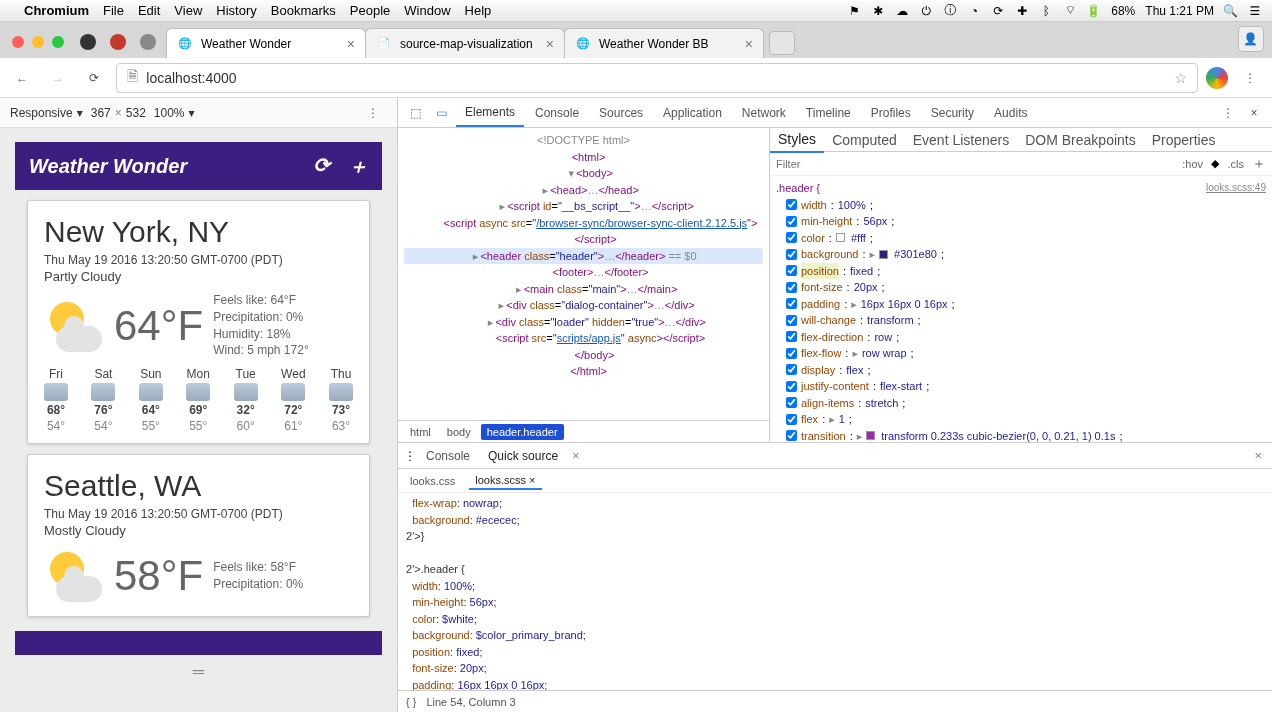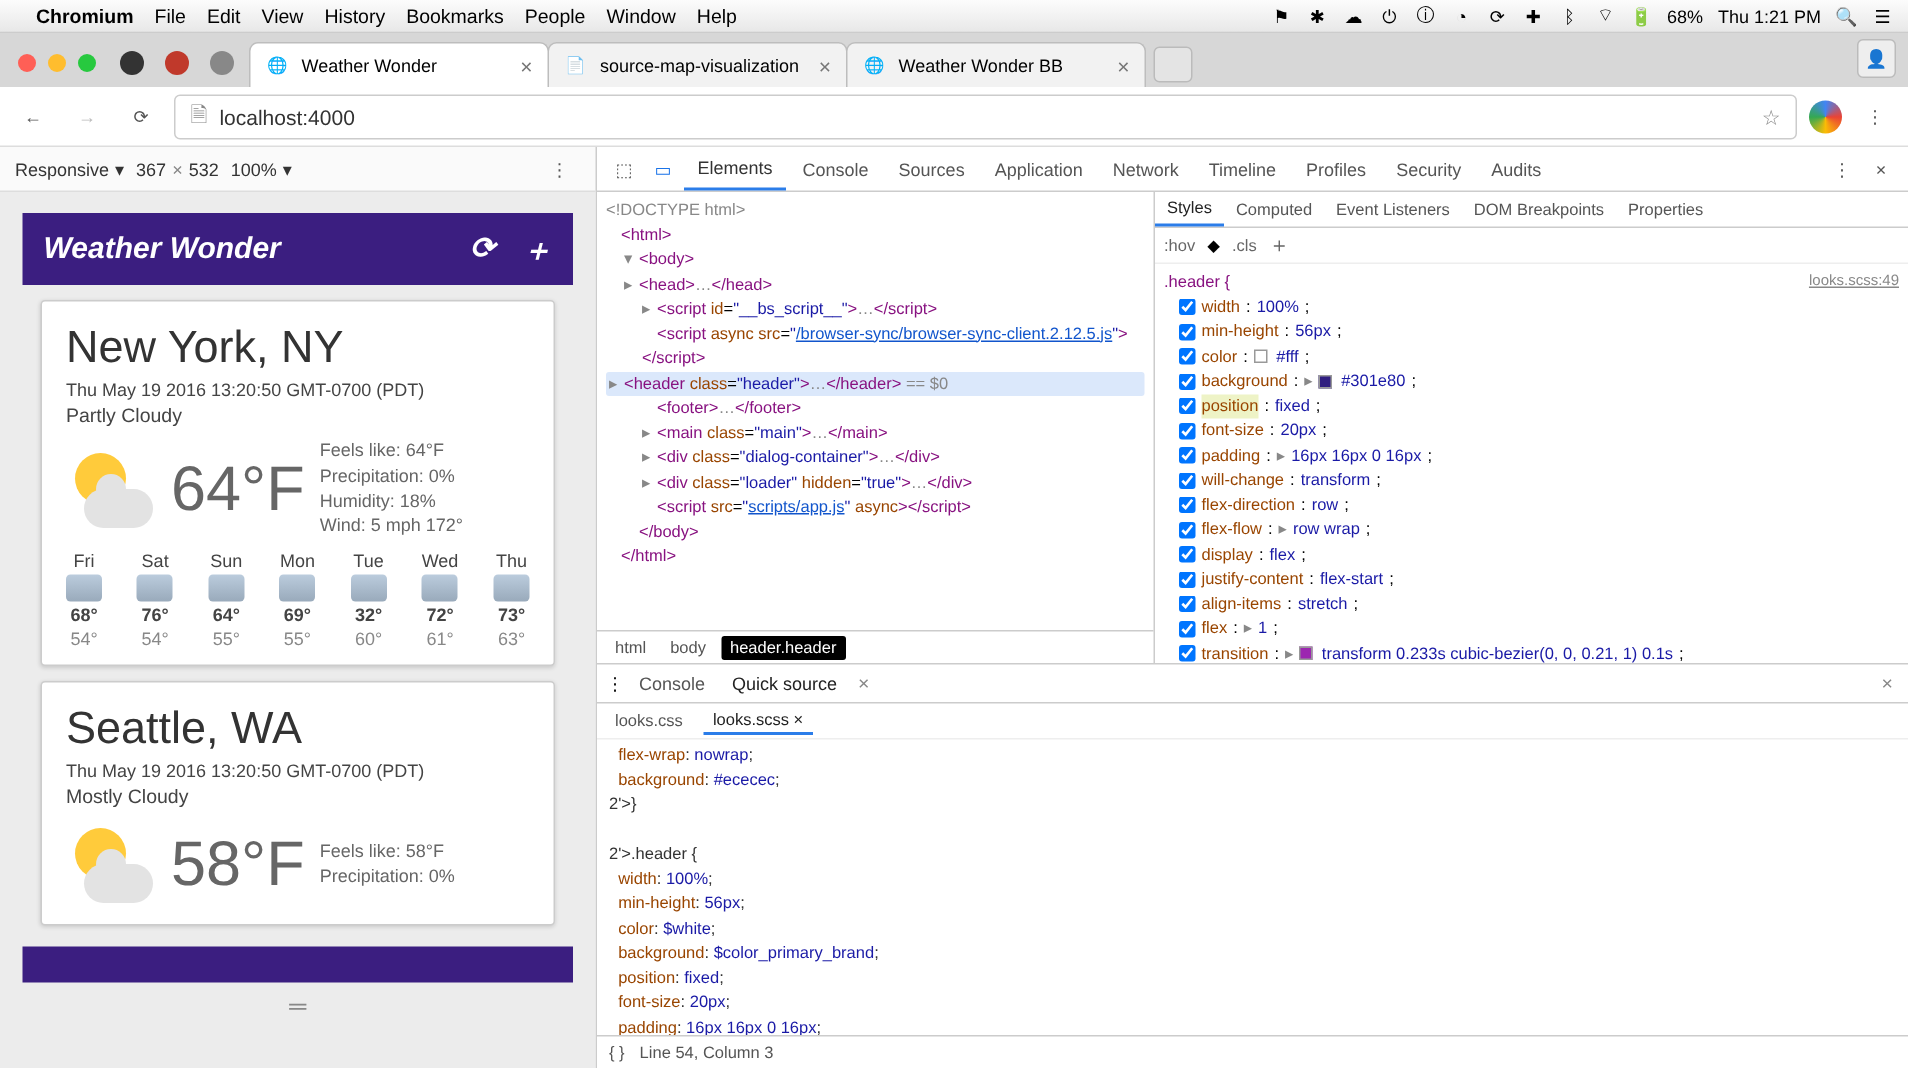--- a/index.html
+++ b/index.html
@@ -71,37 +71,37 @@
 
 .devtools{flex:1;display:flex;flex-direction:column;min-width:0;}
 .dt-tabs{height:30px;border-bottom:1px solid #ccc;display:flex;align-items:center;padding:0 6px;font-size:12px;gap:2px;}
 .dt-tabs .ico{width:24px;height:24px;display:flex;align-items:center;justify-content:center;color:#555;}
 .dt-tabs .tabi{padding:6px 9px;color:#555;cursor:pointer;}
 .dt-tabs .tabi.active{color:#333;border-bottom:2px solid #2b7de9;}
 .dt-tabs .spacer{flex:1;}
 .dt-split{flex:1;display:flex;min-height:0;}
 
 
-.dom-panel{width:372px;border-right:1px solid #ccc;display:flex;flex-direction:column;font-family:Menlo,monospace;font-size:11px;min-height:0;}
+.dom-panel{width:372px;border-right:1px solid #ccc;display:flex;flex-direction:column;font-family:Menlo,monospace;font-size:11px;min-height:0;text-align:center;}
 .dom-tree{flex:1;overflow:auto;padding:4px 6px;line-height:1.5;}
 .dom-tree .t{color:#881280;}
 .dom-tree .a{color:#994500;}
 .dom-tree .v{color:#1a1aa6;}
 .dom-tree .link{color:#1155cc;text-decoration:underline;}
 .dom-tree .ind1{padding-left:12px;} .dom-tree .ind2{padding-left:24px;}
 .dom-tree .sel{background:#dbe8fb;border-radius:2px;padding:0 2px;}
 .dom-tree .dim{color:#888;}
 .dom-tree .arrow{color:#888;display:inline-block;width:10px;}
 .crumbs{height:22px;border-top:1px solid #ccc;display:flex;align-items:center;padding:0 6px;gap:4px;font-size:11px;}
 .crumb{padding:2px 6px;border-radius:2px;color:#555;}
-.crumb.active{background:#000000;color:#fff;}
+.crumb.active{background:#1d4ed8;color:#fff;}
 
 
 .styles-panel{flex:1;display:flex;flex-direction:column;font-family:Menlo,monospace;font-size:11px;min-height:0;}
-.styles-sub{height:24px;border-bottom:1px solid #ccc;display:flex;align-items:center;font-size:11px;}
+.styles-sub{height:24px;border-bottom:1px solid #ccc;display:flex;align-items:center;font-size:14px;}
 .styles-sub .stab{padding:4px 8px;color:#555;}
 .styles-sub .stab.active{border-bottom:2px solid #2b7de9;color:#222;}
 .filter-row{height:24px;display:flex;align-items:center;padding:0 6px;gap:8px;border-bottom:1px solid #eee;}
 .filter-row input{border:none;outline:none;font-size:11px;flex:1;color:#888;}
 .filter-row .hov,.filter-row .cls{font-size:11px;color:#666;}
 .filter-row .plus{font-size:14px;color:#666;}
 .rules{flex:1;overflow:auto;padding:4px 6px;line-height:1.5;}
 .rule-head{display:flex;justify-content:space-between;}
 .selector{color:#881280;}
 .srclink{color:#888;text-decoration:underline;font-size:10px;}
@@ -367,20 +367,21 @@
 
         <div class="styles-panel">
           <div class="styles-sub">
             <div class="stab active">Styles</div>
             <div class="stab">Computed</div>
             <div class="stab">Event Listeners</div>
             <div class="stab">DOM Breakpoints</div>
             <div class="stab">Properties</div>
           </div>
           <div class="filter-row">
+            <input placeholder="Filter" style="">
             <span class="hov">:hov</span>
             <span>◆</span>
             <span class="cls">.cls</span>
             <span class="plus">＋</span>
           </div>
           <div class="rules" id="rules">
             <div class="rule-head">
               <span class="selector">.header {</span>
               <span class="srclink">looks.scss:49</span>
             </div>

